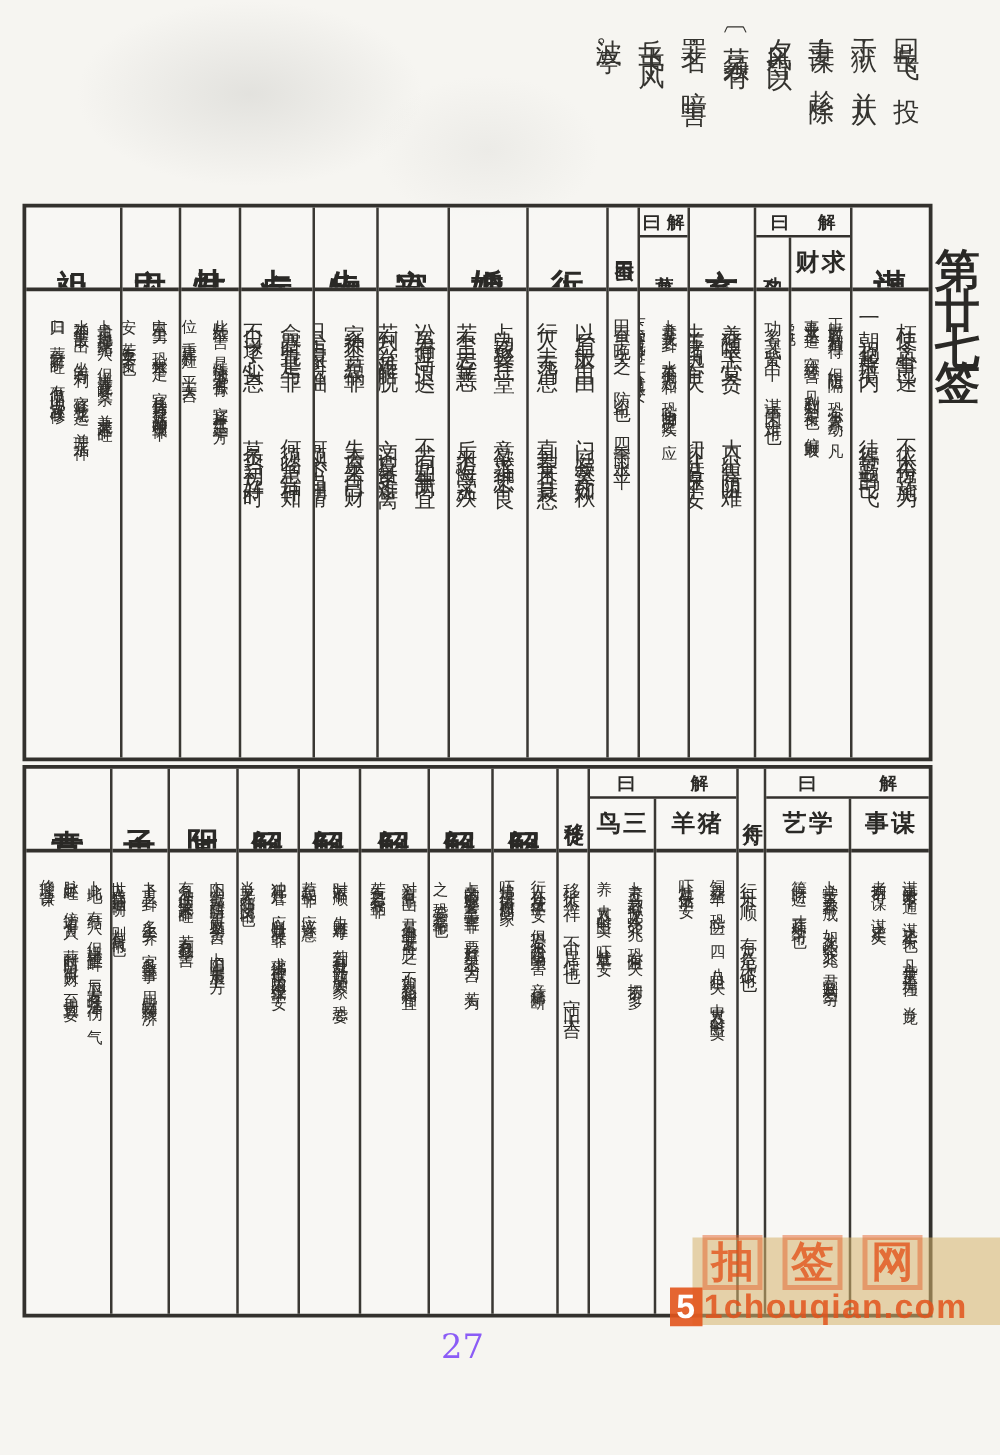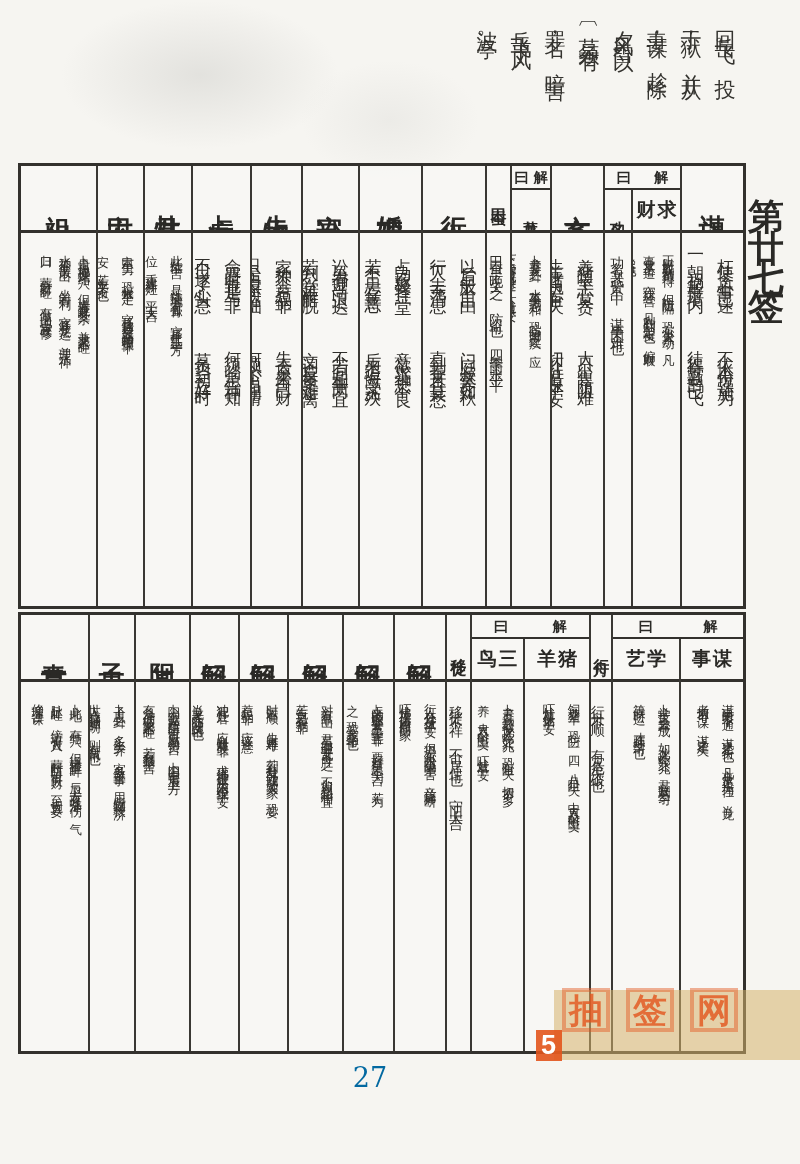--- a/index.html
+++ b/index.html
@@ -91,21 +91,21 @@
   }
   .wm-url{
     position:absolute;left:-14px;top:44px;display:flex;align-items:center;
     font-family:"Liberation Sans", sans-serif;font-size:27px;font-weight:700;
     color:rgba(226,84,28,.85);letter-spacing:1px;white-space:nowrap;
   }
   .wm5{background:rgba(226,84,28,.9);color:#fff;padding:0 5px;margin-right:1px;}
 
   .pageno{
     position:absolute;left:0;right:60px;top:1062px;text-align:center;
-    font-size:27px;color:#0369a1;font-family:"DejaVu Serif", serif;
+    font-size:27px;color:#8b5cf6;font-family:"DejaVu Serif", serif;
   }
 </style>
 </head>
 <body>
 
 <div class="page">
   <div class="blob b1"></div>
   <div class="blob b2"></div>
 
   <div class="intro" id="intro">
@@ -416,17 +416,18 @@
 
   <div class="wm">
     <div class="wm-band"></div>
     <div class="wm-name" id="wmname">
         <span>抽</span>
         <span>签</span>
         <span>网</span>
       </div>
     <div class="wm-url">
       <span class="wm5">5</span>
+        <span>1chouqian.com</span>
     </div>
   </div>
 
   <div class="pageno">27</div>
 </div>
 
 </body></html>

